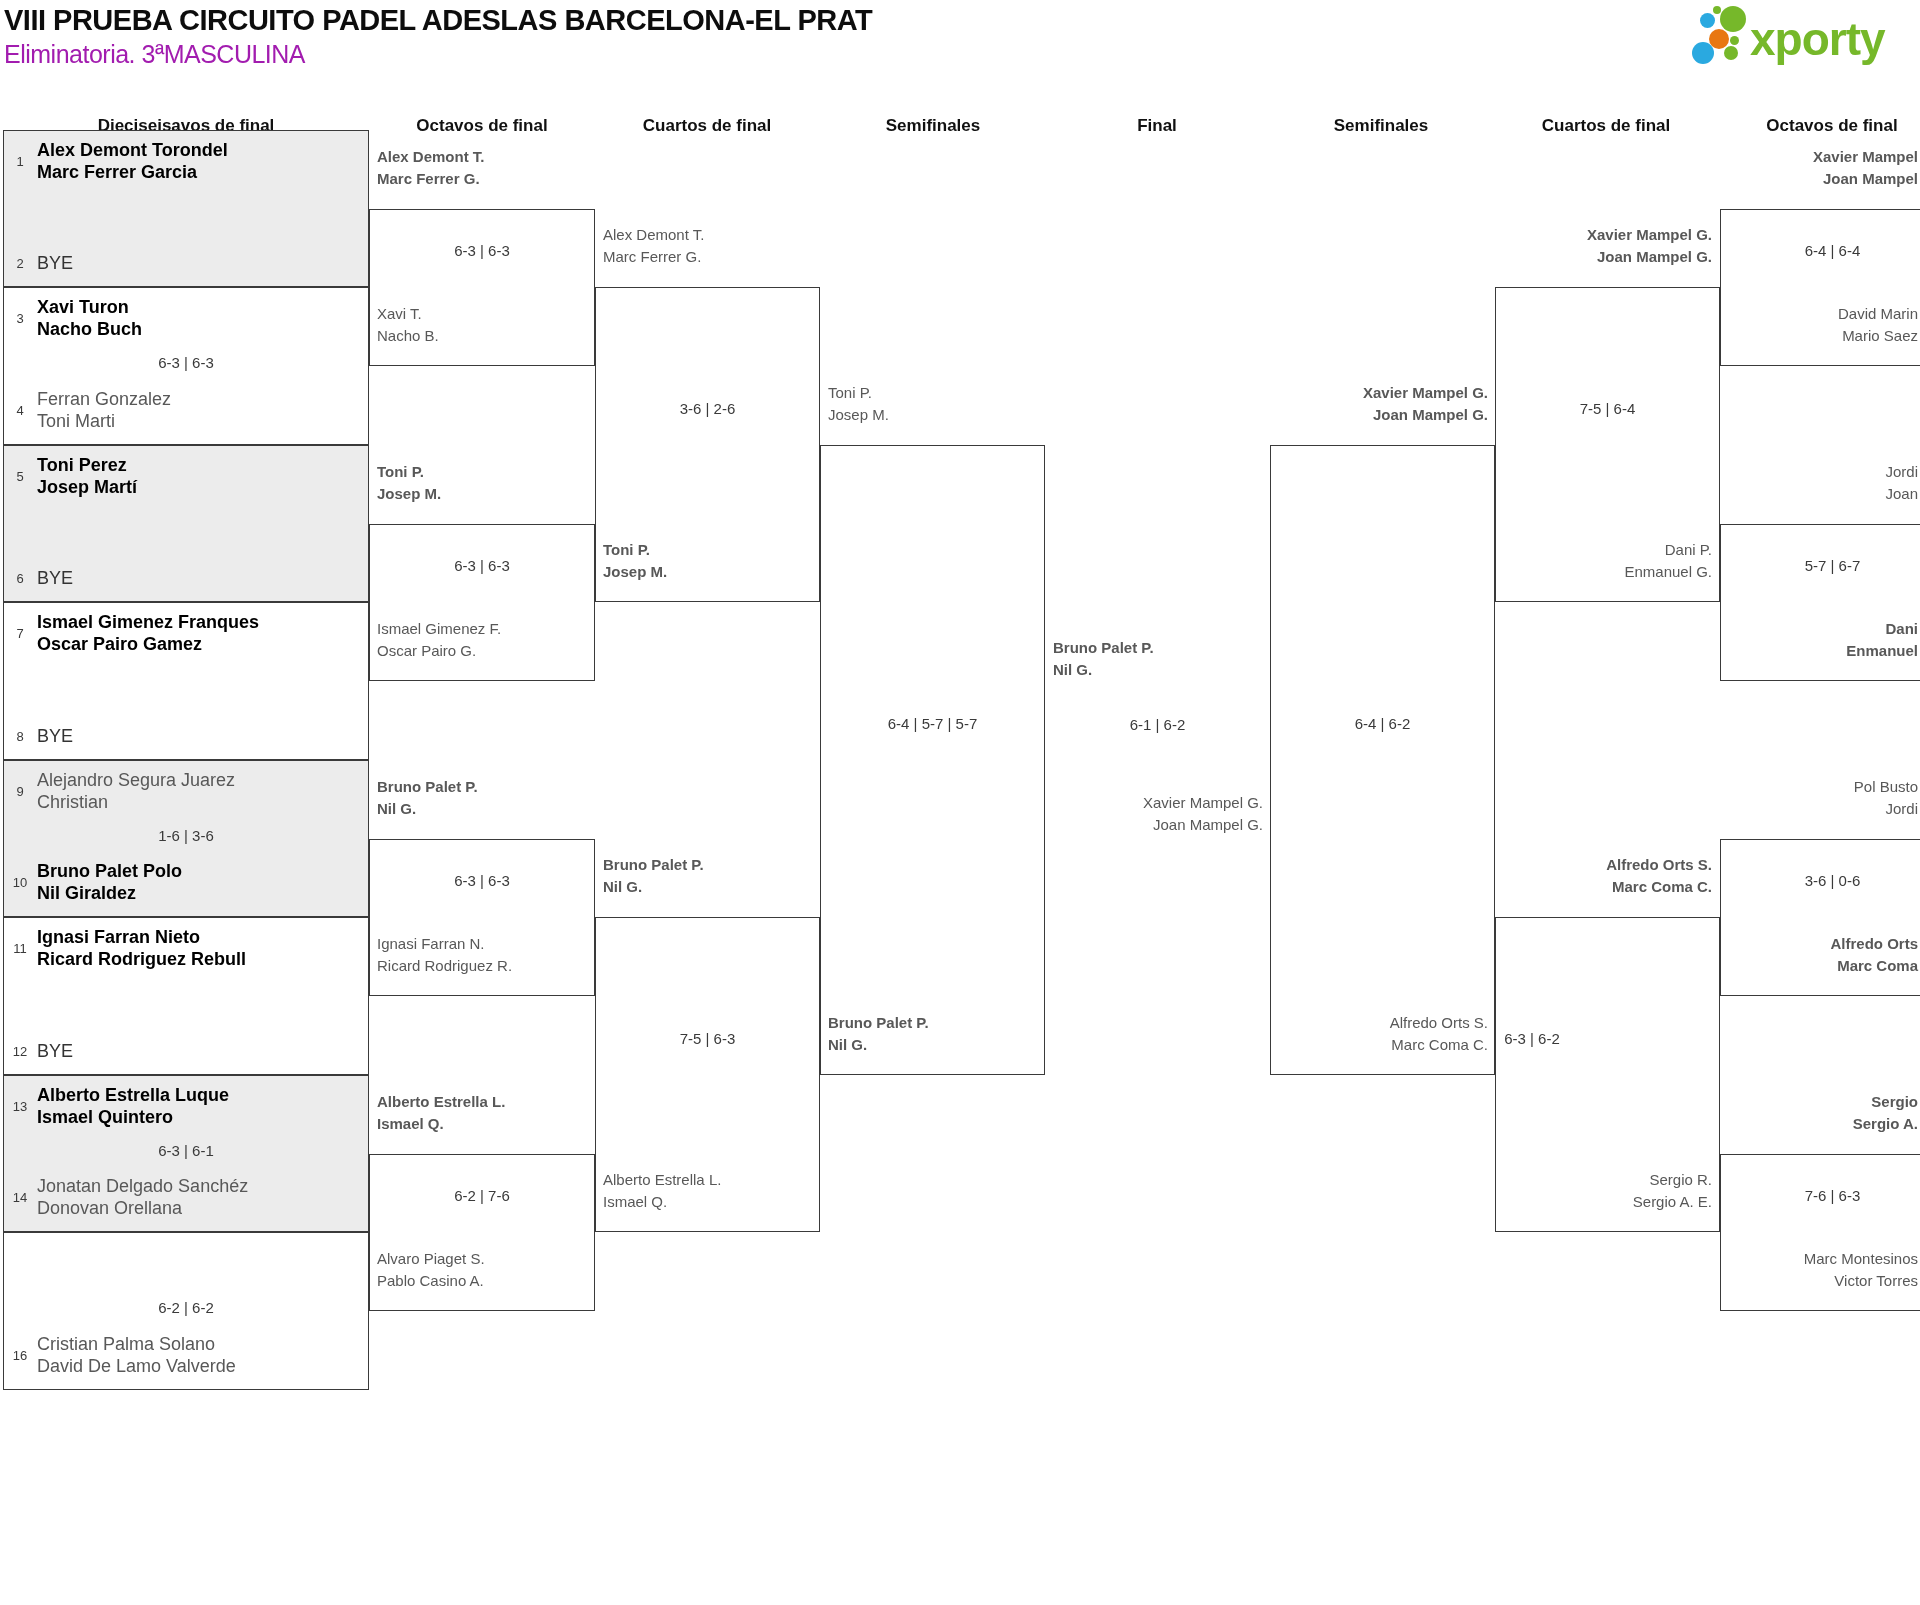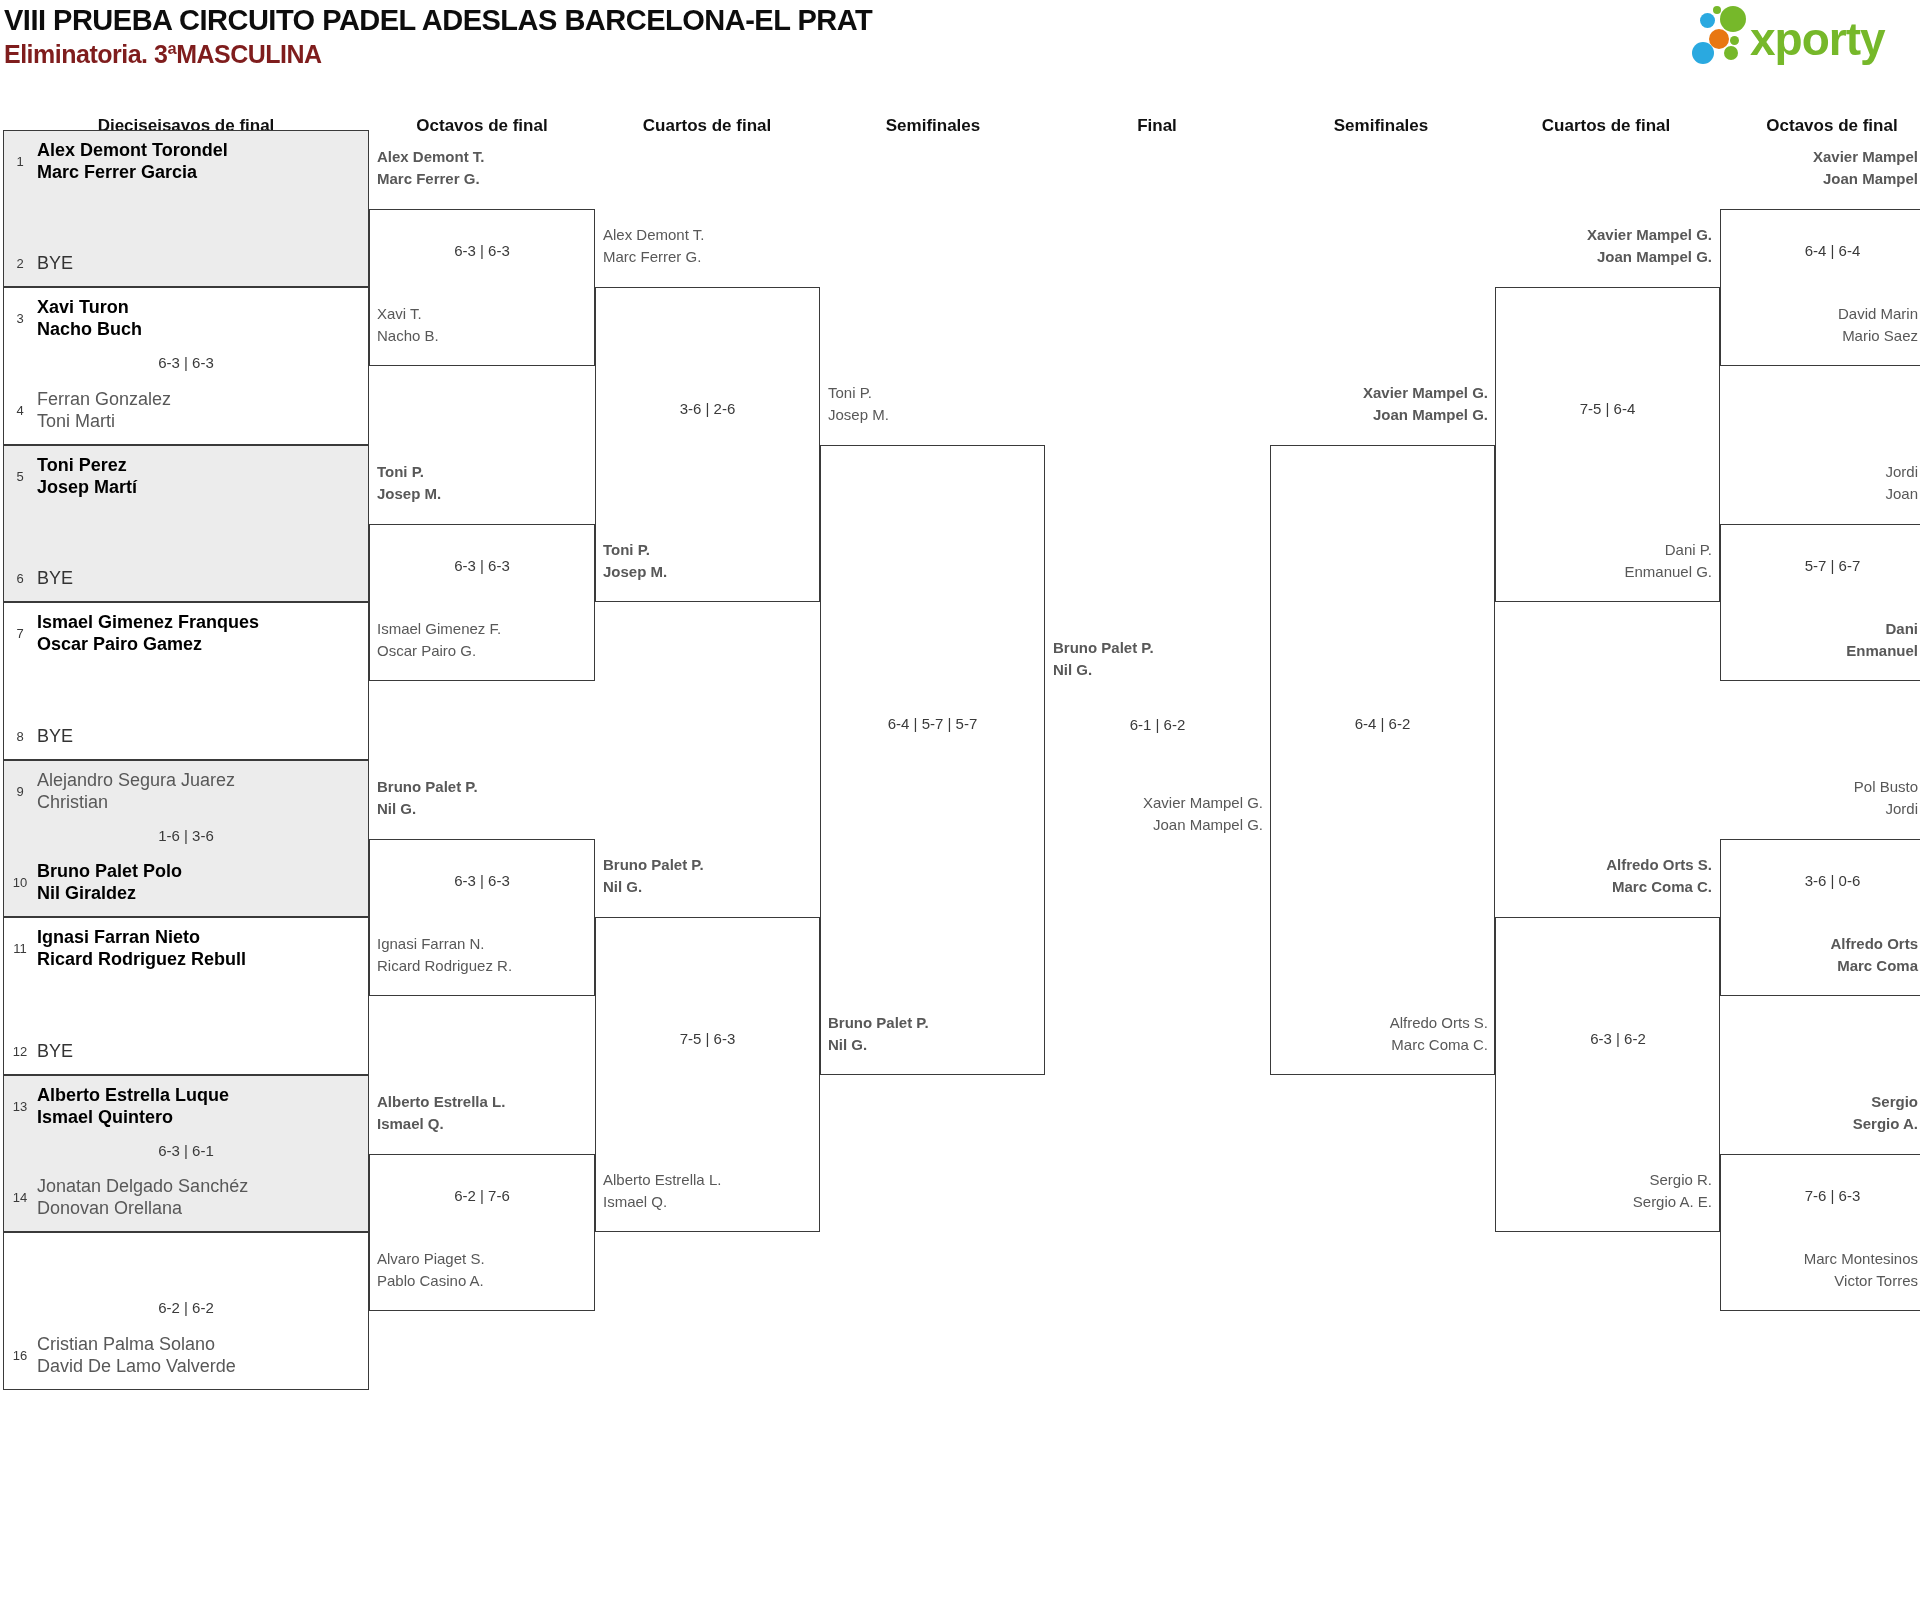--- a/index.html
+++ b/index.html
@@ -2,21 +2,21 @@
 <html><head>
 <meta charset="utf-8">
 <style>
   * { margin:0; padding:0; box-sizing:border-box; }
   html,body { background:#fff; }
   .stage {
     position:relative; width:1920px; height:1605px; overflow:hidden;
     background:#fff; font-family:"Liberation Sans", sans-serif; color:#111;
   }
   .t1 { position:absolute; left:4px; top:4px;  font-size:29px; font-weight:700; letter-spacing:-0.5px; color:#0d0d0d; }
-  .t2 { position:absolute; left:4px; top:40px; font-size:25px; font-weight:700; letter-spacing:-0.5px; color:#7f1d1d; }
+  .t2 { position:absolute; left:4px; top:40px; font-size:25px; font-weight:400; letter-spacing:-0.5px; color:#a21caf; }
   .hdr { position:absolute; top:97px; width:220px; text-align:center; font-size:17px; font-weight:600; color:#111;margin-top:19px; }
   .box { position:absolute; border:1px solid #3a3a3a; background:transparent; }
   .gray { background:#ececec; }
   .team { position:absolute; display:flex; align-items:center; gap:5px; }
   .seed { flex:none; width:24px; text-align:center; font-size:13px; color:#3a3a3a; }
   .nm  { font-size:18px; line-height:22px; white-space:pre-line; color:#585858; }
   .bye { color:#333; }
   .w   { color:#000; font-weight:700; }
   .lbl { position:absolute; font-size:15px; line-height:22px; white-space:pre-line; color:#585858; }
   .r   { text-align:right; }
@@ -216,21 +216,21 @@
   <div class="box" style="left:1495px;top:287px;width:225px;height:315px"></div>
   <div class="lbl w r" style="left:1495px;width:217px;top:224px">Xavier Mampel G.
 Joan Mampel G.</div>
   <div class="sc" style="left:1495px;width:225px;top:400px">7-5 | 6-4</div>
   <div class="lbl r" style="left:1495px;width:217px;top:539px">Dani P.
 Enmanuel G.</div>
 
   <div class="box" style="left:1495px;top:917px;width:225px;height:315px"></div>
   <div class="lbl w r" style="left:1495px;width:217px;top:854px">Alfredo Orts S.
 Marc Coma C.</div>
-  <div class="sc" style="left:1495px;width:246px;top:1030px">6-3 | 6-2</div>
+  <div class="sc" style="left:1409px;width:246px;top:1030px">6-3 | 6-2</div>
   <div class="lbl r" style="left:1495px;width:217px;top:1169px">Sergio R.
 Sergio A. E.</div>
 
   <div class="box" style="left:1720px;top:209px;width:225px;height:157px"></div>
   <div class="lbl w r" style="left:1720px;width:198px;top:146px">Xavier Mampel
 Joan Mampel</div>
   <div class="sc" style="left:1720px;width:225px;top:242px">6-4 | 6-4</div>
   <div class="lbl r" style="left:1720px;width:198px;top:303px">David Marin
 Mario Saez</div>
 

